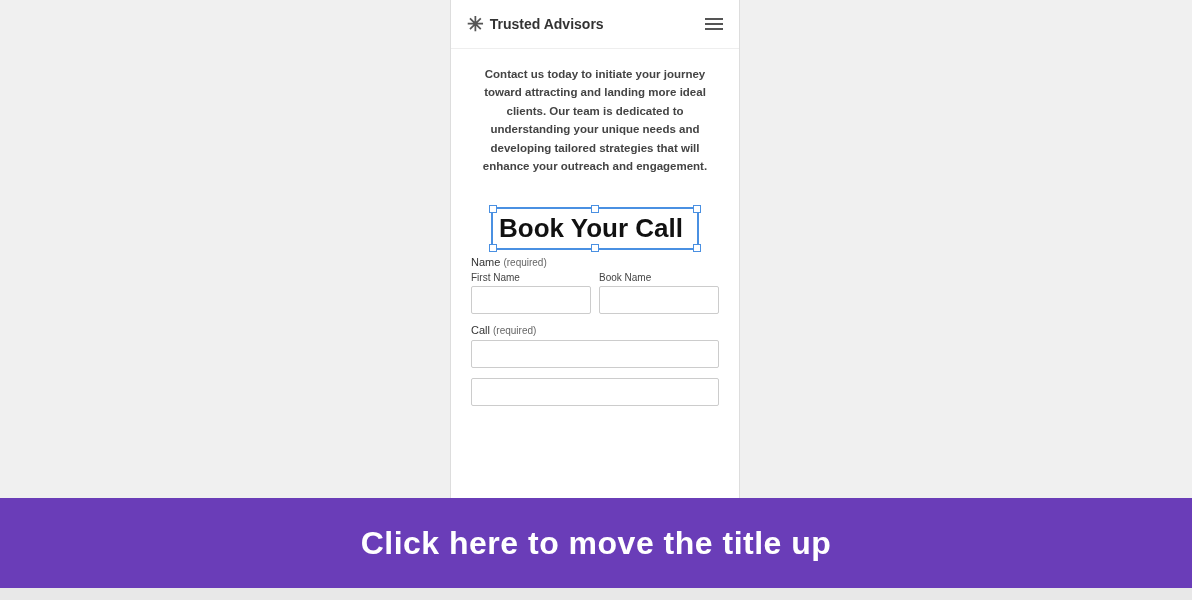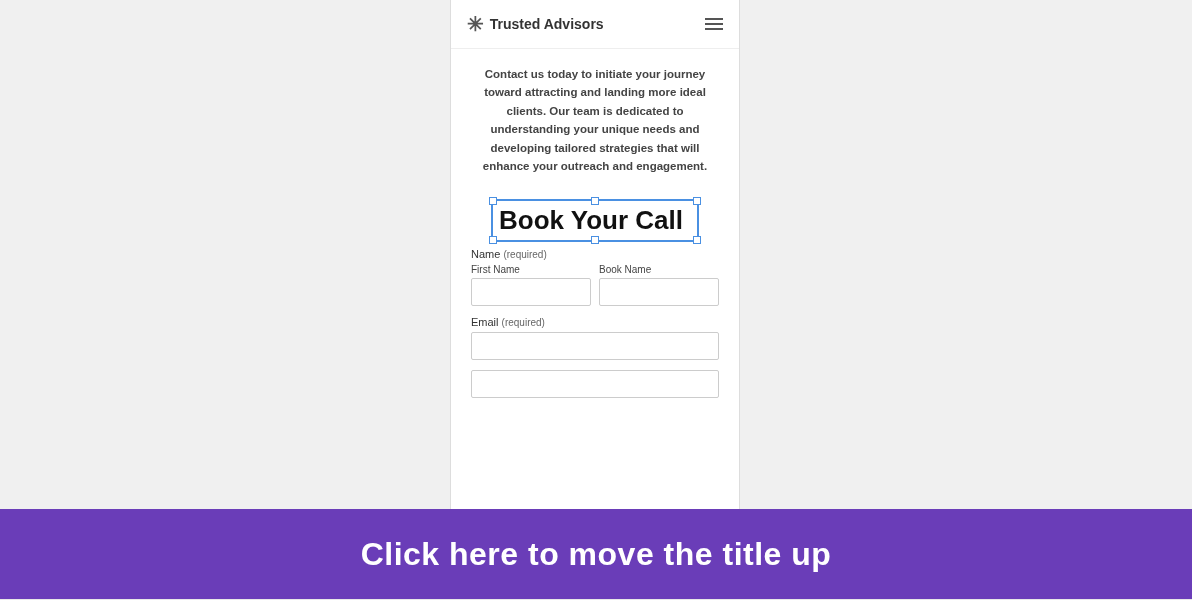--- a/index.html
+++ b/index.html
@@ -97,21 +97,21 @@
       padding: 16px 20px 8px;
       font-size: 11.5px;
       color: #444;
       text-align: center;
       line-height: 1.6;
       font-weight: bold;
     }
 
     
     .book-call-title {
-      margin: 16px 20px 6px;
+      margin: 24px 20px 6px;
       padding: 4px 6px;
       font-size: 26px;
       font-weight: 800;
       color: #111;
       border: 2px solid #4a90e2;
       outline: none;
       position: relative;
     }
 
     
@@ -165,21 +165,21 @@
       margin-bottom: 10px;
     }
 
     
     .bottom-banner {
       width: 100%;
       background: #6a3db8;
       padding: 22px 14px;
       text-align: center;
       position: absolute;
-      bottom: 1px;
+      bottom: 12px;
       left: 0;
       right: 0;
     }
 
     .bottom-banner-text {
       color: #fff;
       font-size: 32px;
       font-weight: 600;
       letter-spacing: 0.5px;
     }
@@ -233,21 +233,21 @@
             </div>
             <div class="name-col">
               <div class="field-sublabel">Book Name</div>
               <input class="form-input" type="text" style="">
             </div>
           </div>
         </div>
 
         <div class="form-group">
           <span class="form-label">
-            <span>Email</span>&nbsp;<span style="color:#666;font-size:10px;">(required)</span>
+            <span>Call</span>&nbsp;<span style="color:#666;font-size:10px;">(required)</span>
           </span>
           <input class="form-input" type="email" style="width: 100%;">
         </div>
 
         <div class="form-group">
           <input class="form-input" type="tel" style="width: 100%;">
         </div>
       </div>
 
     </div>

